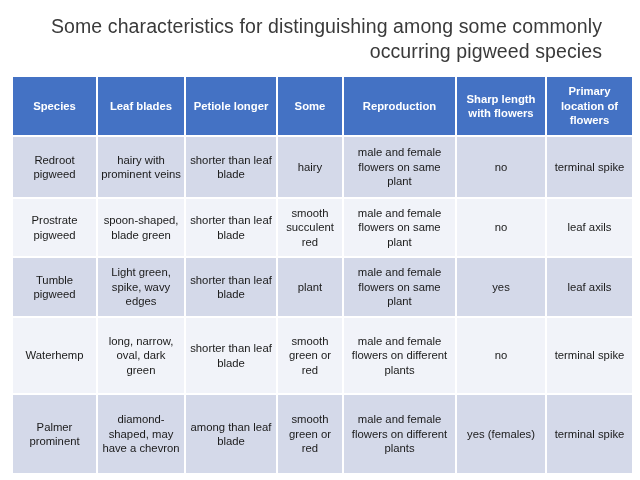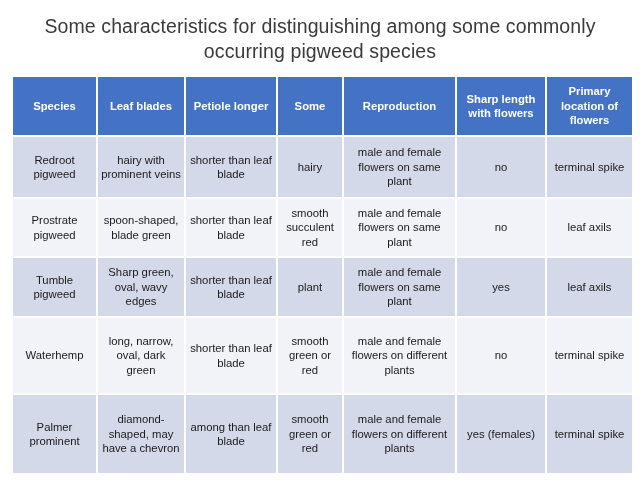--- a/index.html
+++ b/index.html
@@ -17,21 +17,21 @@
     position: relative;
     width: 640px;
     height: 480px;
     box-sizing: border-box;
   }
   .slide-title {
     position: absolute;
     left: 38px;
     top: 14px;
     width: 564px;
-    text-align: center;
+    text-align: right;
     font-size: 19.5px;
     line-height: 25px;
     color: #3a3a3a;
     font-weight: 400;
     letter-spacing: 0.1px;
   }
   .table-wrap {
     position: absolute;
     left: 11px;
     top: 75px;
@@ -131,21 +131,21 @@
           <td>spoon-shaped, blade green</td>
           <td>shorter than leaf blade</td>
           <td>smooth succulent red</td>
           <td><span>male and female flowers on </span><span class="u">same</span><span> plant</span></td>
           <td>no</td>
           <td>leaf axils</td>
         </tr>
 
         <tr class="band-dark r3">
           <td>Tumble pigweed</td>
-          <td>Sharp green, oval, wavy edges</td>
+          <td>Light green, spike, wavy edges</td>
           <td>shorter than leaf blade</td>
           <td>plant</td>
           <td><span>male and female flowers on </span><span class="u">same</span><span> plant</span></td>
           <td>yes</td>
           <td>leaf axils</td>
         </tr>
 
         <tr class="band-light r4">
           <td>Waterhemp</td>
           <td>long, narrow, oval, dark green</td>

